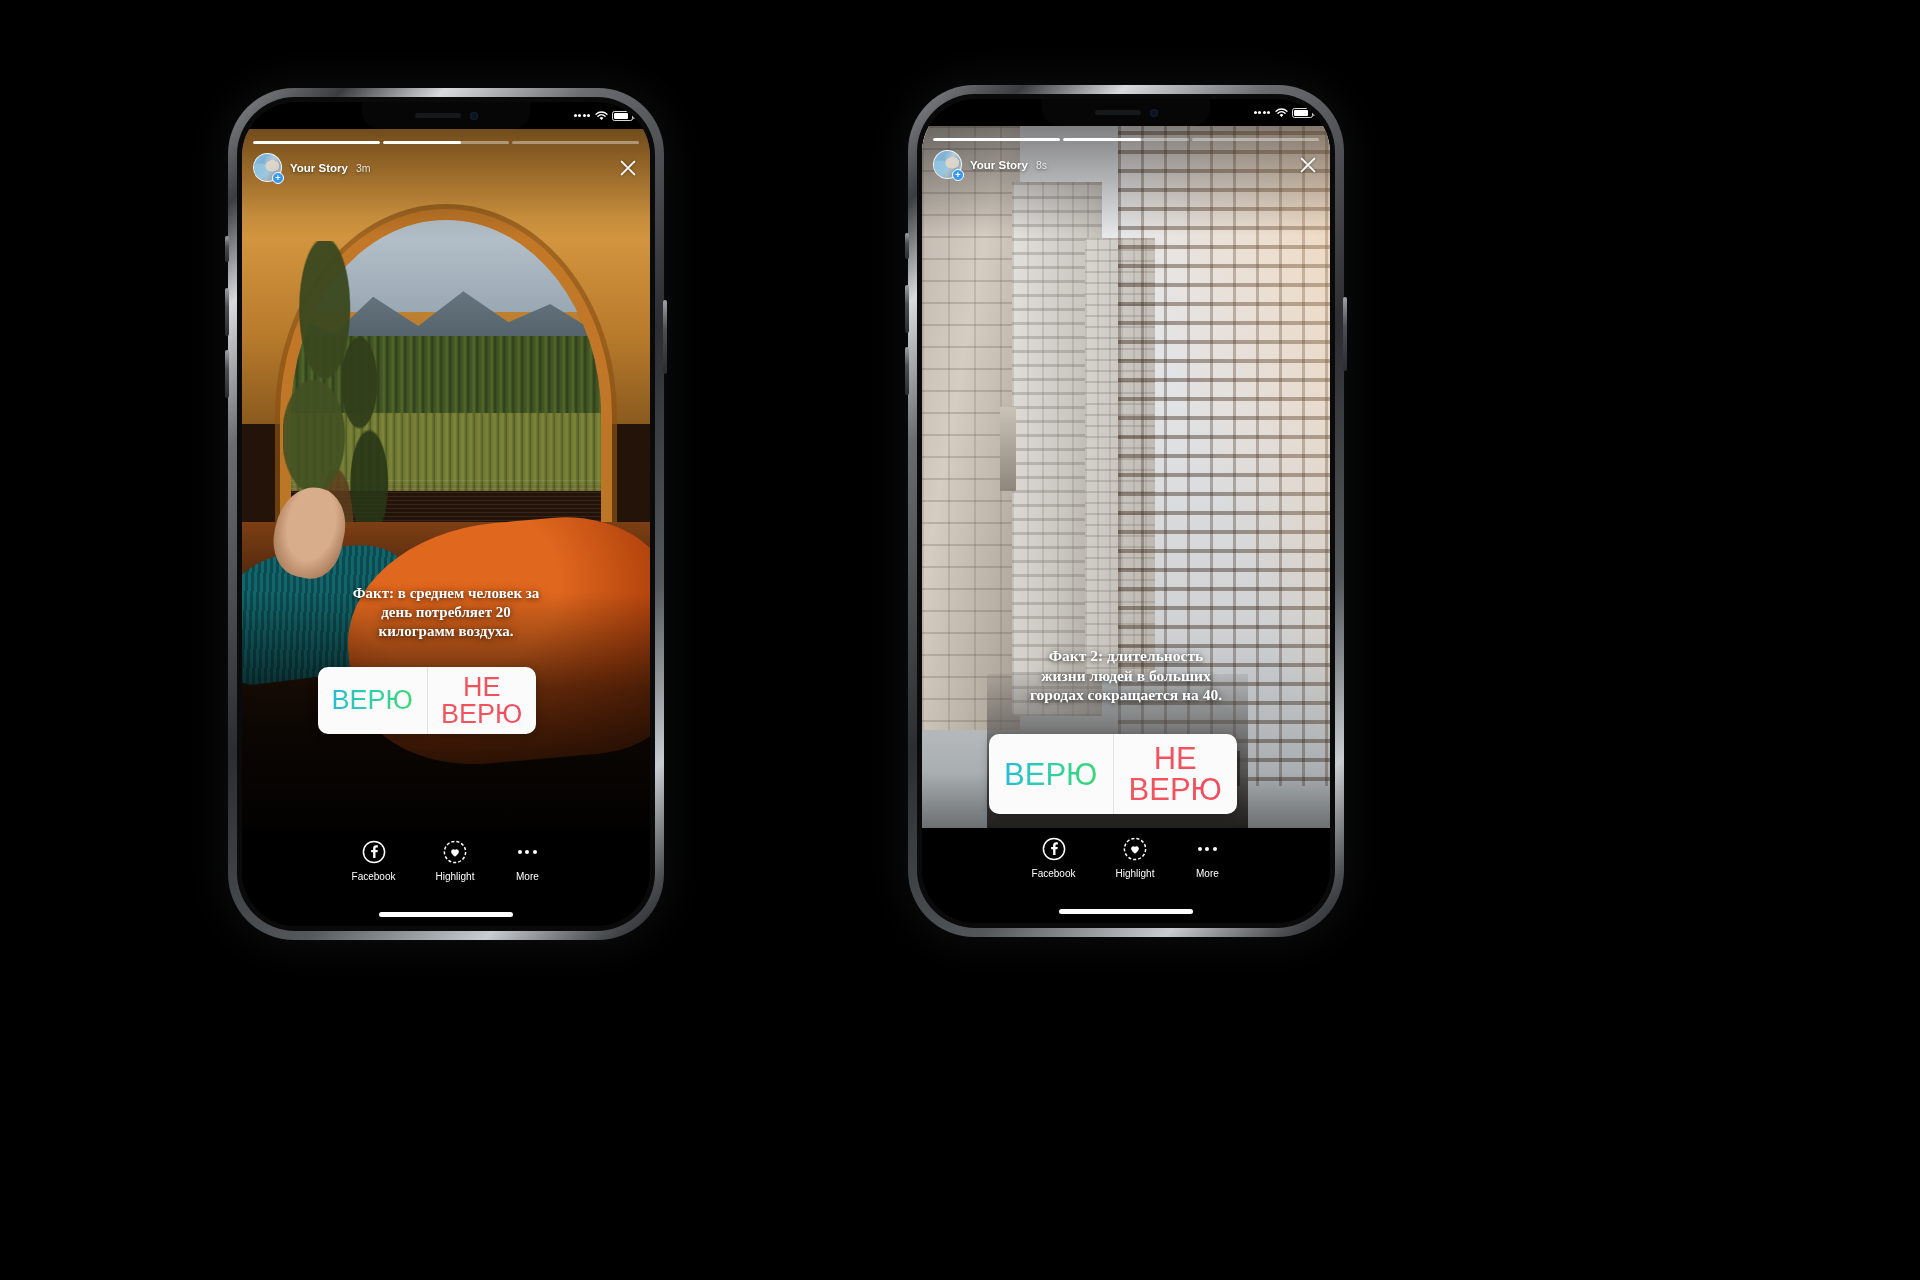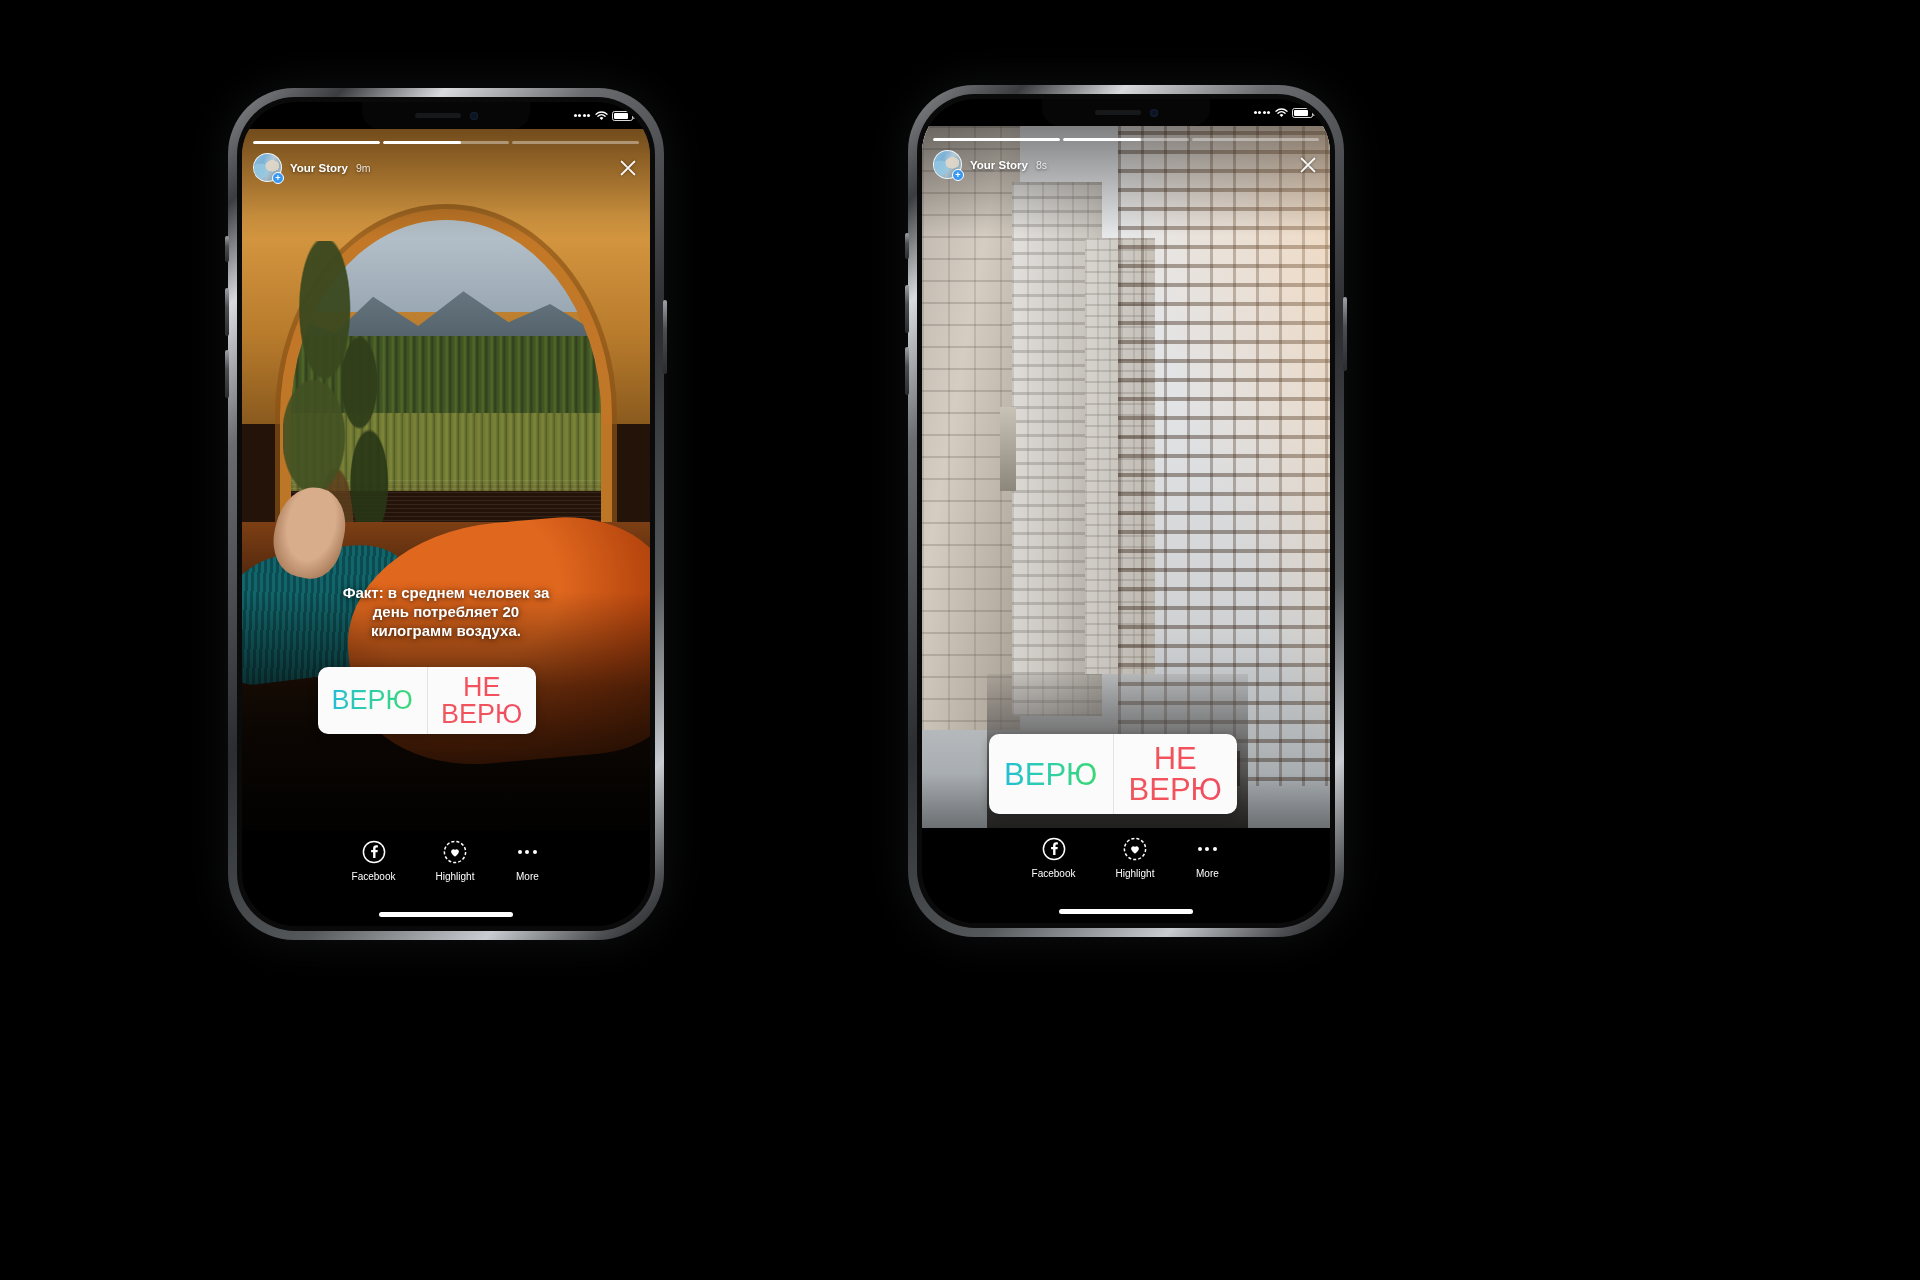--- a/index.html
+++ b/index.html
@@ -356,20 +356,21 @@
   .caption {
     position: absolute;
     left: 34px; right: 34px;
     z-index: 11;
     text-align: center;
     color: #fff;
     font-weight: 700;
     line-height: 1.26;
     text-shadow: 0 1px 4px rgba(0,0,0,.55), 0 0 10px rgba(0,0,0,.35);
     white-space: pre-line;
+    font-family: Liberation Serif, serif;
   }
   #caption-left  { top: 455px; font-size: 15px; }
   #caption-right { top: 520px; font-size: 15.5px; }
 
   
   .poll {
     position: absolute;
     z-index: 12;
     display: flex;
     background: #fbfbfb;
@@ -496,21 +497,21 @@
                 <i style="width:0%"></i>
               </div>
           </div>
 
           <div class="story-head">
             <div class="avatar-wrap">
               <div class="avatar"></div>
               <div class="avatar-plus">+</div>
             </div>
             <span class="head-name">Your Story</span>
-            <span class="head-time">9m</span>
+            <span class="head-time">3m</span>
             <div class="head-close"></div>
           </div>
 
           <div class="caption" id="caption-left">Факт: в среднем человек за
 день потребляет 20
 килограмм воздуха.</div>
 
           <div class="poll" id="poll-left">
             <div class="poll-opt poll-yes">ВЕРЮ</div>
             <div class="poll-divider"></div>
@@ -623,20 +624,23 @@
           <div class="story-head">
             <div class="avatar-wrap">
               <div class="avatar"></div>
               <div class="avatar-plus">+</div>
             </div>
             <span class="head-name">Your Story</span>
             <span class="head-time">8s</span>
             <div class="head-close"></div>
           </div>
 
+          <div class="caption" id="caption-right">Факт 2: длительность
+жизни людей в больших
+городах сокращается на 40.</div>
 
           <div class="poll" id="poll-right">
             <div class="poll-opt poll-yes">ВЕРЮ</div>
             <div class="poll-divider"></div>
             <div class="poll-opt poll-no">НЕ ВЕРЮ</div>
           </div>
 
           <div class="story-bottom">
             <div class="action">
               <span class="glyph">

